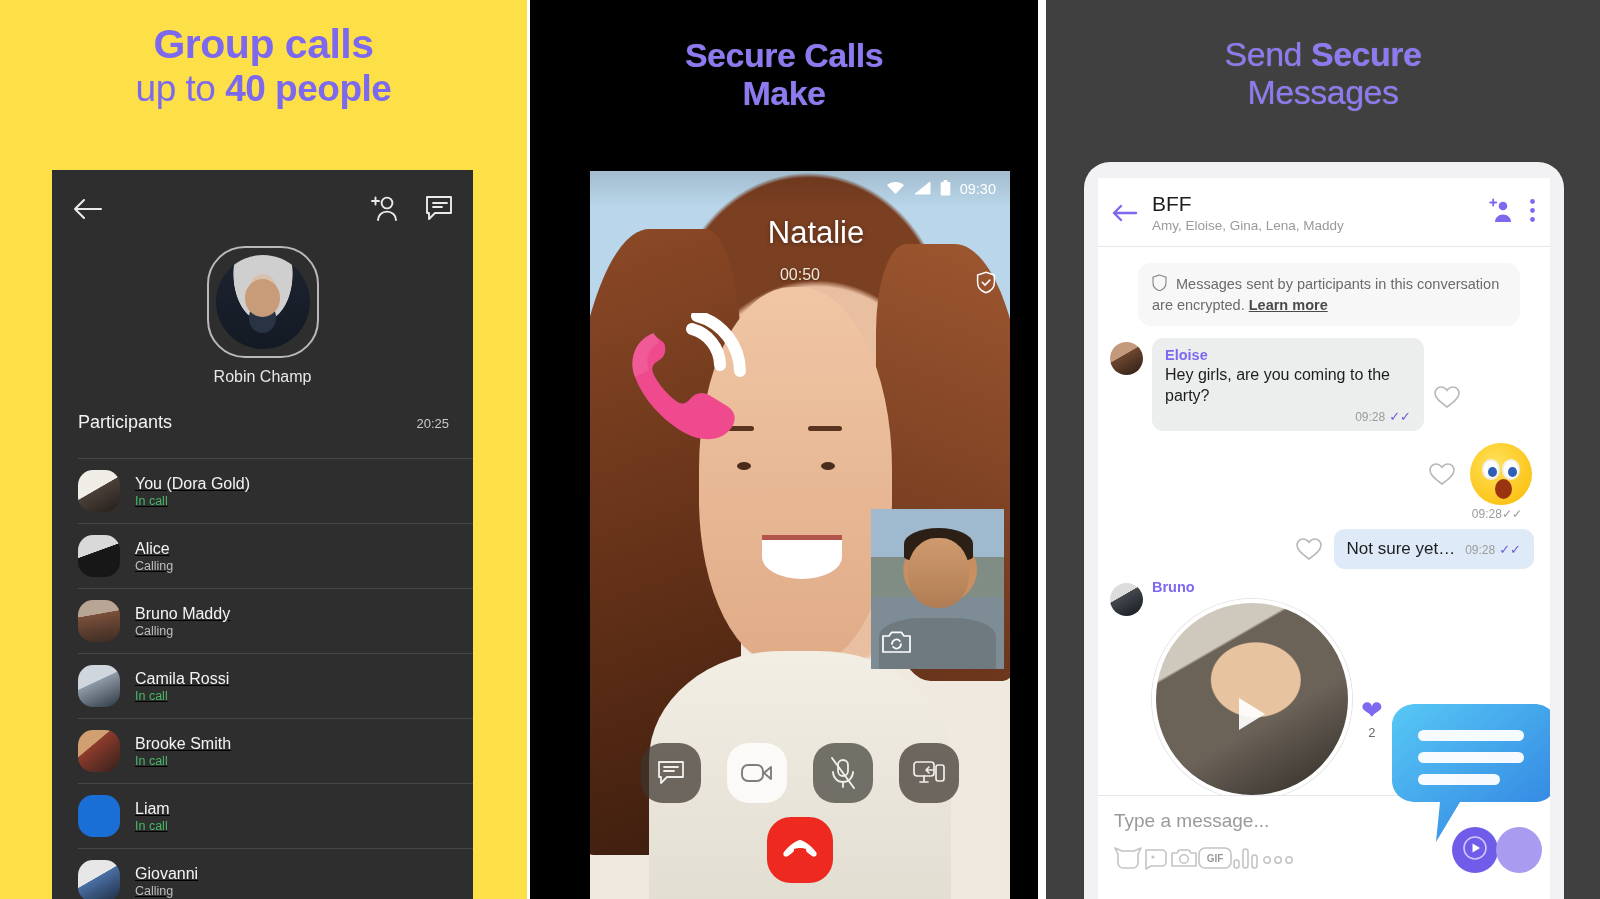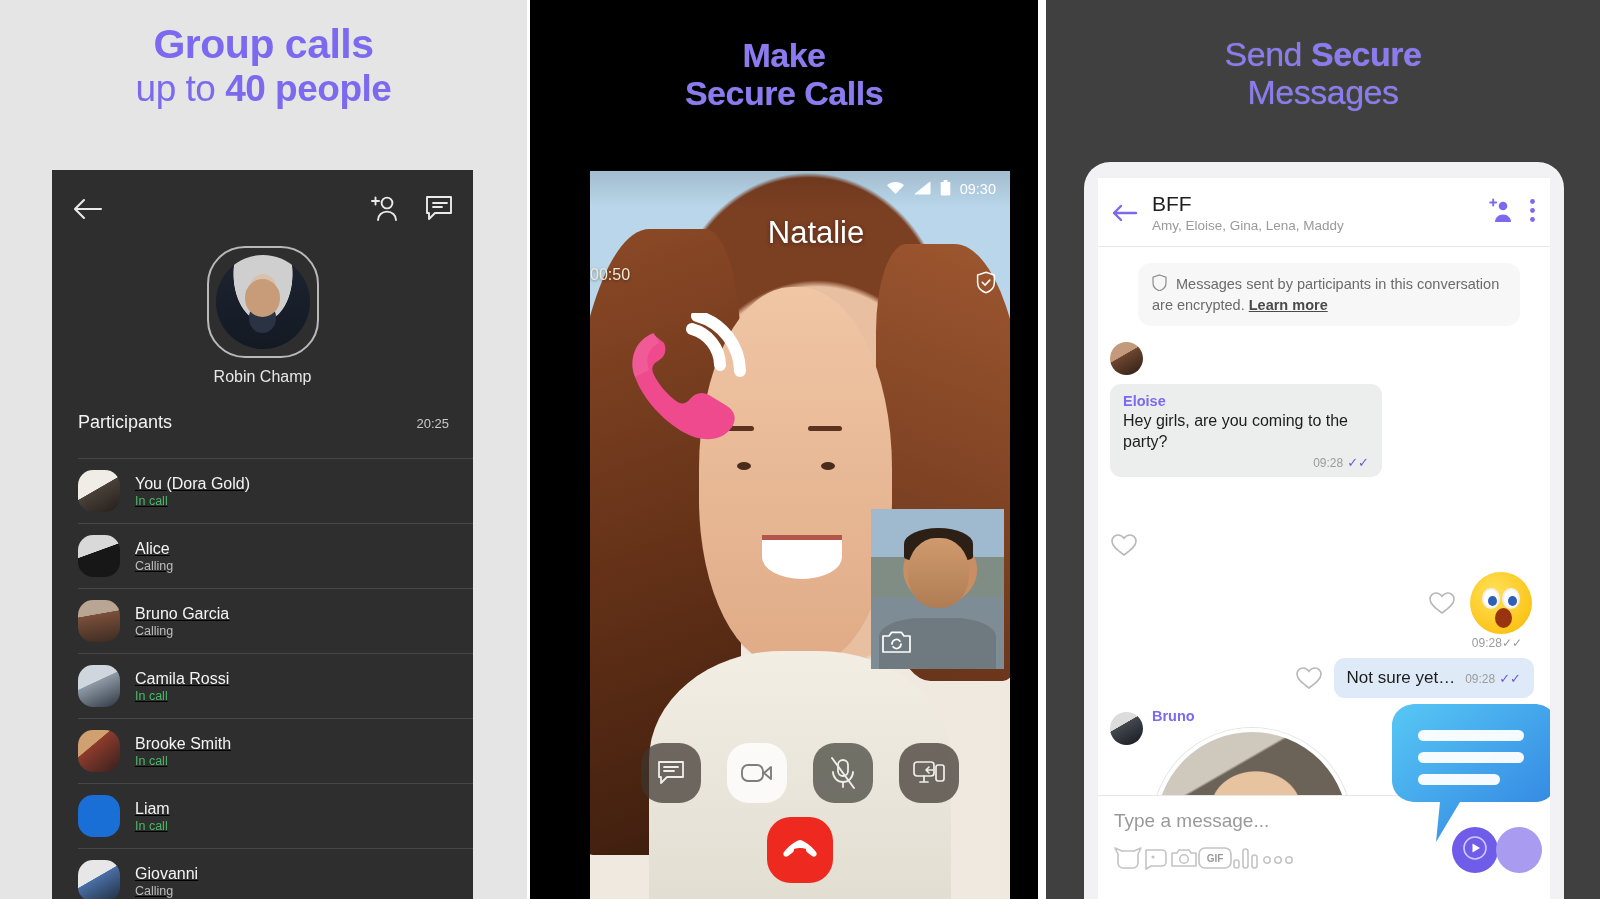--- a/index.html
+++ b/index.html
@@ -15,21 +15,21 @@
   .purple-band {
     position:absolute; left:0; top:293px; width:1600px; height:606px;
     background:#9381f5;
   }
   .white-gap {
     position:absolute; top:0; height:899px; background:#ffffff; z-index:3;
   }
 
   
   .panel { position:absolute; top:0; height:899px; overflow:hidden; z-index:2; }
-  #panel1 { left:0px;    width:527px;  background:#e5e5e5; }
+  #panel1 { left:0px;    width:527px;  background:#fde047; }
   #panel2 { left:530px;  width:508px;  background:#000000; }
   #panel3 { left:1046px; width:554px;  background:#404040; }
 
   
   .headline {
     position:absolute; left:0; width:100%; text-align:center;
     font-weight:700; color:#7c69ef; letter-spacing:-0.5px;
     line-height:1.12; z-index:6; pointer-events:none;
   }
   .headline .light { font-weight:400; }
@@ -152,21 +152,21 @@
     display:flex; align-items:center; justify-content:flex-end; gap:9px;
     padding-right:14px; color:#fff; font-size:14.5px; z-index:5;
     background:linear-gradient(180deg, rgba(0,0,0,.12), rgba(0,0,0,0));
   }
   .p2-callee{
     position:absolute; top:44px; left:16px; width:100%; text-align:center;
     color:#fff; font-size:31px; font-weight:400; z-index:5;
     text-shadow:0 1px 4px rgba(0,0,0,.35);
   }
   .p2-timer{
-    position:absolute; top:95px; left:0; width:100%; text-align:left;
+    position:absolute; top:95px; left:0; width:100%; text-align:center;
     color:#f0ead9; font-size:16px; z-index:5; text-shadow:0 1px 3px rgba(0,0,0,.4);
   }
   .p2-shield{ position:absolute; right:14px; top:100px; z-index:5; }
 
   .p2-pip{
     position:absolute; right:6px; top:338px; width:133px; height:160px;
     z-index:6; overflow:hidden; background:#9fb4c4;
     background-image:
       radial-gradient(ellipse 44% 34% at 52% 38%, #c98f63 0 62%, rgba(201,143,99,0) 64%),
       linear-gradient(180deg,#9fb9cf 0 30%,#7f8d84 30% 55%,#7d8c95 55% 100%);
@@ -227,21 +227,21 @@
 
   .p3-body{ position:relative; padding:10px 12px 0 12px; height:calc(100% - 72px); }
 
   .p3-enc{
     margin:6px 18px 12px 28px; background:#f7f7f7; border-radius:13px;
     padding:11px 14px; color:#6b6b6b; font-size:14.5px; line-height:1.32;
   }
   .p3-enc .sh{ margin-right:5px; vertical-align:-2px; }
   .p3-enc a{ color:#4a4a4a; text-decoration:underline; font-weight:700; }
 
-  .p3-msgrow{ display:flex; align-items:flex-start; gap:9px; margin-bottom:6px;flex-direction:column; }
+  .p3-msgrow{ display:flex; align-items:flex-start; gap:9px; margin-bottom:6px; }
   .p3-ava{
     width:33px; height:33px; border-radius:50%; flex:0 0 33px; margin-top:4px;
     background:linear-gradient(150deg,#c49a7c 0 40%,#6d4630 41%,#2b1c13);
   }
   .p3-ava.maddy{ background:linear-gradient(150deg,#dcdcdc 0 38%,#43484f 39%,#14181d); }
   .p3-bubble{
     background:#eceded; border-radius:11px; padding:9px 13px 7px 13px; max-width:272px;
   }
   .p3-sender{ color:#7c69ef; font-size:14.5px; font-weight:700; margin-bottom:2px; }
   .p3-text{ color:#1d1d1d; font-size:16px; line-height:1.3; }
@@ -369,21 +369,21 @@
           <div class="p1-row">
             <div class="p1-pic pic-b"></div>
             <div class="p1-meta">
               <div class="p1-name">Alice</div>
               <div class="p1-status st-calling">Calling</div>
             </div>
           </div>
           <div class="p1-row">
             <div class="p1-pic pic-c"></div>
             <div class="p1-meta">
-              <div class="p1-name">Bruno Garcia</div>
+              <div class="p1-name">Bruno Maddy</div>
               <div class="p1-status st-calling">Calling</div>
             </div>
           </div>
           <div class="p1-row">
             <div class="p1-pic pic-d"></div>
             <div class="p1-meta">
               <div class="p1-name">Camila Rossi</div>
               <div class="p1-status st-incall">In call</div>
             </div>
           </div>
@@ -409,22 +409,22 @@
             </div>
           </div>
         </div>
     </div>
   </div>
 
   <div class="white-gap" style="left:527px; width:3px;"></div>
 
   <div class="panel" id="panel2">
     <div class="headline" id="h2">
+      <div>Secure Calls</div>
       <div>Make</div>
-      <div>Secure Calls</div>
     </div>
 
     <div class="p2-phone">
       <div class="p2-video">
         <div class="p2-face"></div>
         <div class="p2-brow l"></div>
           <div class="p2-brow r"></div>
         <div class="p2-eye l"></div>
           <div class="p2-eye r"></div>
         <div class="p2-mouth"></div>

